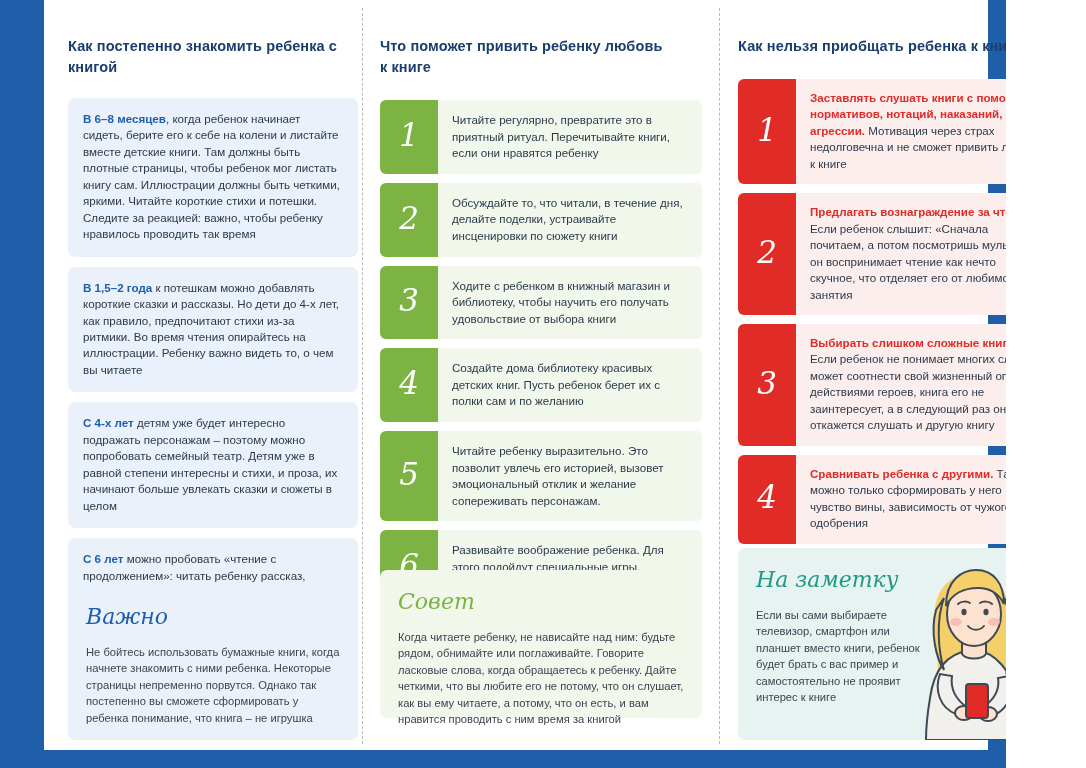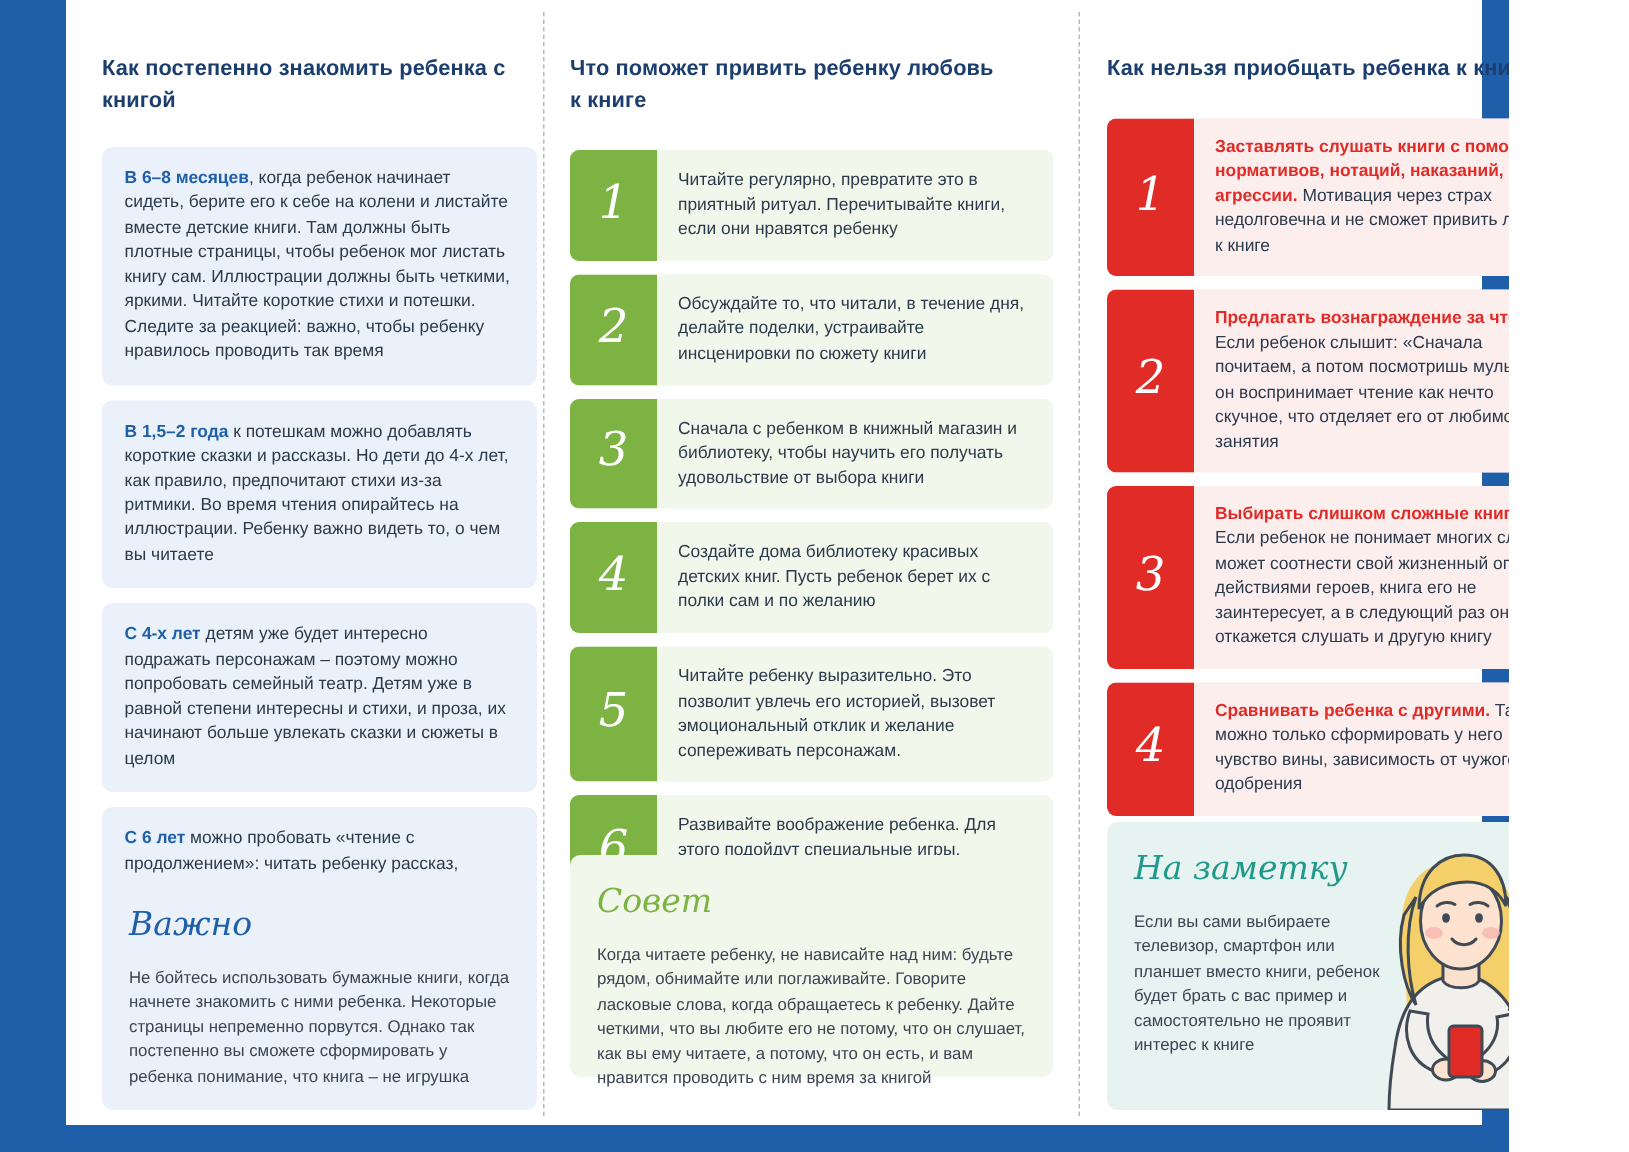--- a/index.html
+++ b/index.html
@@ -199,21 +199,21 @@
         <div class="num-row">
           <div class="num-badge">1</div>
           <div class="num-text">Читайте регулярно, превратите это в приятный ритуал. Перечитывайте книги, если они нравятся ребенку</div>
         </div>
         <div class="num-row">
           <div class="num-badge">2</div>
           <div class="num-text">Обсуждайте то, что читали, в течение дня, делайте поделки, устраивайте инсценировки по сюжету книги</div>
         </div>
         <div class="num-row">
           <div class="num-badge">3</div>
-          <div class="num-text">Сначала с ребенком в книжный магазин и библиотеку, чтобы научить его получать удовольствие от выбора книги</div>
+          <div class="num-text">Ходите с ребенком в книжный магазин и библиотеку, чтобы научить его получать удовольствие от выбора книги</div>
         </div>
         <div class="num-row">
           <div class="num-badge">4</div>
           <div class="num-text">Создайте дома библиотеку красивых детских книг. Пусть ребенок берет их с полки сам и по желанию</div>
         </div>
         <div class="num-row">
           <div class="num-badge">5</div>
           <div class="num-text">Читайте ребенку выразительно. Это позволит увлечь его историей, вызовет эмоциональный отклик и желание сопереживать персонажам.</div>
         </div>
         <div class="num-row">

